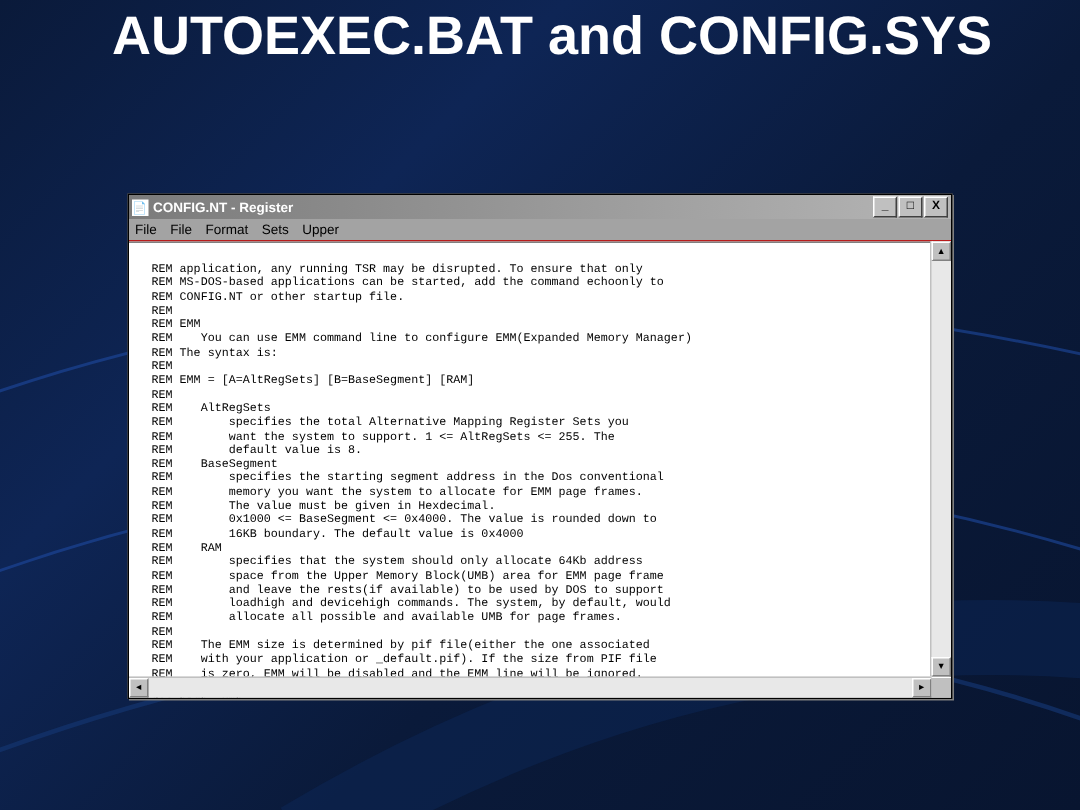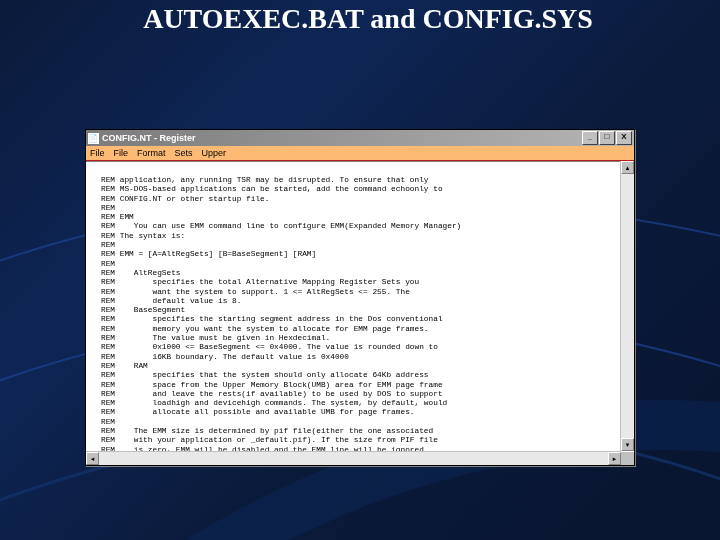--- a/index.html
+++ b/index.html
@@ -1,26 +1,26 @@
 <!DOCTYPE html>
 <html><head>
 <meta charset="utf-8">
 <style>
   html,body{margin:0;padding:0;width:720px;height:540px;overflow:hidden;font-family:"Times New Roman",serif}
   .slide{position:relative;width:720px;height:540px;background:linear-gradient(135deg,#0a1a3a 0%,#0e2555 30%,#0a1a3a 60%,#081530 100%)}
   .swoosh{position:absolute;inset:0;pointer-events:none;overflow:hidden}
   .swoosh svg{position:absolute;top:0;left:0}
-  h1.title{position:absolute;top:4px;left:16px;right:0;text-align:center;color:#fff;font-weight:bold;font-size:28px;line-height:1.1;margin:0;font-family:Liberation Serif, serif}
+  h1.title{position:absolute;top:4px;left:16px;right:0;text-align:center;color:#fff;font-weight:bold;font-size:36px;line-height:1.1;margin:0;font-family:Liberation Sans, sans-serif}
   .caption{position:absolute;left:0;right:0;top:490px;text-align:center;color:#fff;font-size:18px;font-family:"Times New Roman",serif}
   .window{position:absolute;left:85px;top:129px;width:548px;height:335px;background:#c0c0c0;border:1px solid #000;box-shadow:1px 1px 0 #808080;font-family:Tahoma,Arial,sans-serif;font-size:9px}
   .titlebar{height:16px;background:linear-gradient(90deg,#7b7b7b 0%,#b5b5b5 100%);display:flex;align-items:center;padding:0 2px;color:#fff;font-size:9px;font-weight:bold}
   .titlebar .icon{width:11px;height:11px;background:#fff;margin-right:3px;display:inline-flex;align-items:center;justify-content:center;font-size:8px;color:#333}
   .winbtns{margin-left:auto;display:flex;gap:1px}
   .winbtn{width:14px;height:12px;background:#c0c0c0;border:1px solid #fff;border-right-color:#404040;border-bottom-color:#404040;font-size:8px;line-height:10px;text-align:center;color:#000;cursor:default}
-  .menubar{height:14px;background:#fdba74;display:flex;align-items:center;padding:0 4px;gap:9px;font-size:9px;color:#000;border-bottom:2px solid #b91c1c}
+  .menubar{height:14px;background:#a3a3a3;display:flex;align-items:center;padding:0 4px;gap:9px;font-size:9px;color:#000;border-bottom:2px solid #b91c1c}
   .menubar span{cursor:default}
   .editor{position:absolute;top:31px;left:0;right:0;bottom:0;background:#fff;overflow:hidden;border-top:1px solid #808080}
   .editor pre{margin:12px;padding:2px 3px;font-family:"Lucida Console","Courier New",monospace;font-size:7.8px;line-height:9.3px;color:#000;white-space:pre}
   .scroll-v{position:absolute;right:0;top:31px;bottom:14px;width:13px;background:#e8e8e8;border-left:1px solid #c0c0c0}
   .scroll-v .arr,.scroll-h .arr{width:13px;height:13px;background:#c0c0c0;border:1px solid #fff;border-right-color:#808080;border-bottom-color:#808080;box-sizing:border-box;font-size:7px;text-align:center;line-height:11px;color:#000}
   .scroll-v .arr.dn{position:absolute;bottom:0}
   .scroll-h{position:absolute;left:0;right:13px;bottom:0;height:13px;background:#e8e8e8;border-top:1px solid #c0c0c0}
   .scroll-h .arr{display:inline-block}
   .scroll-h .arr.rt{position:absolute;right:0}
   .sizer{position:absolute;right:0;bottom:0;width:13px;height:13px;background:#c0c0c0}

